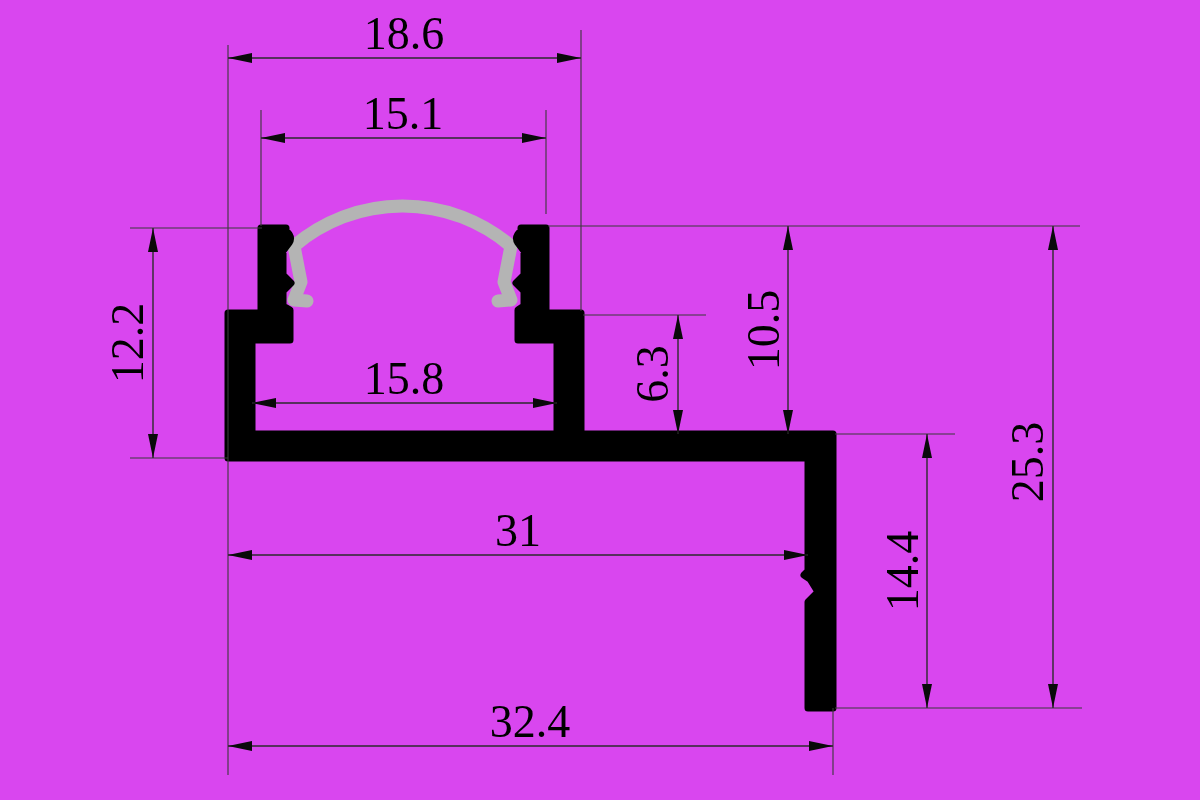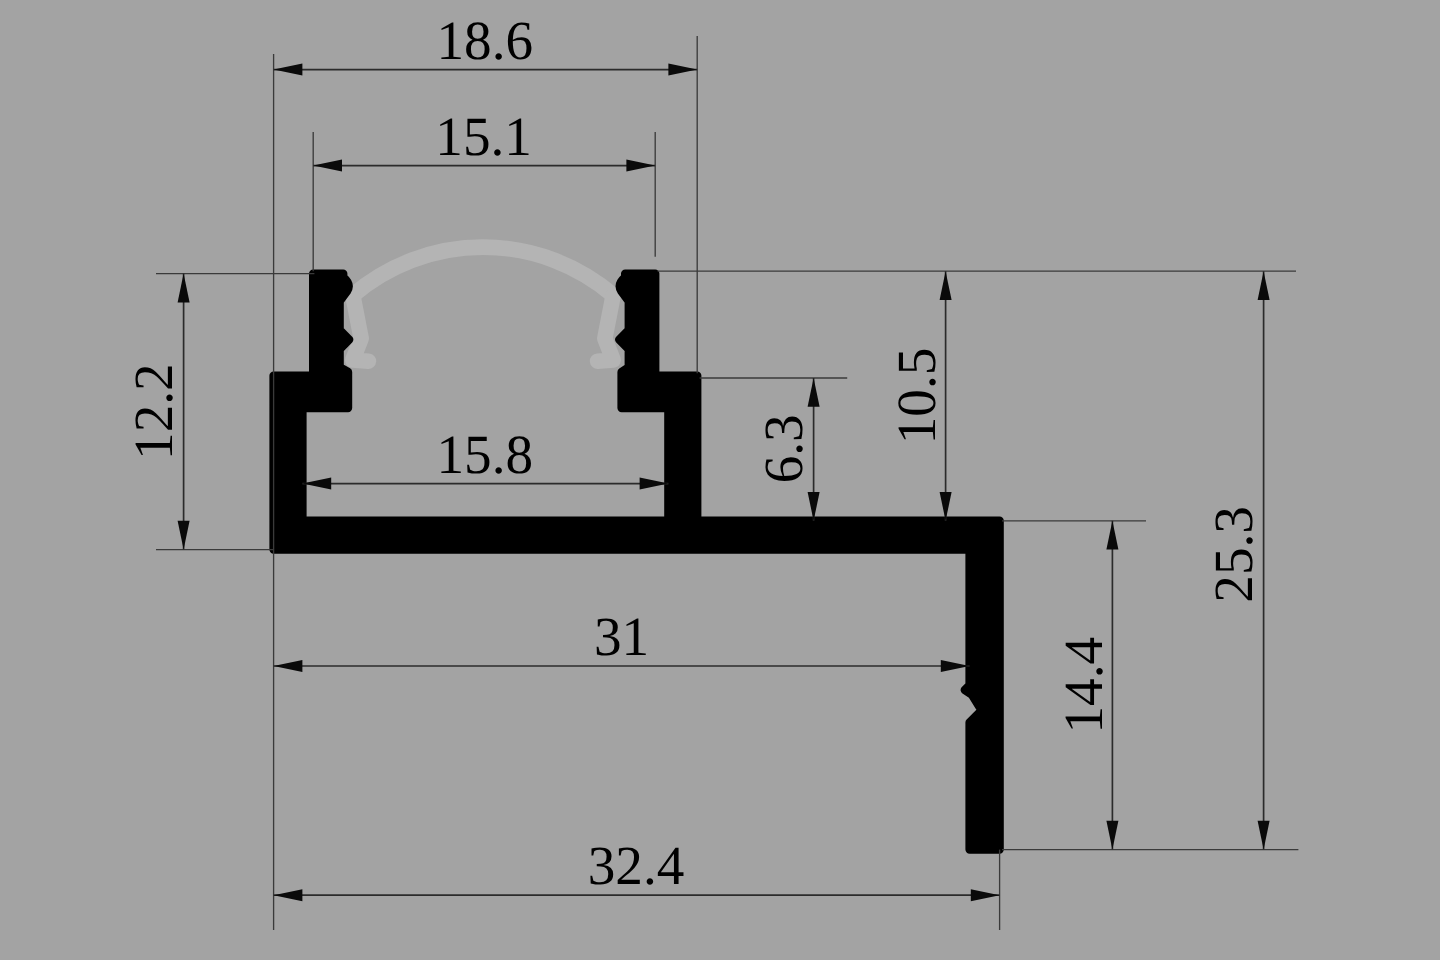--- a/index.html
+++ b/index.html
@@ -8,21 +8,21 @@
     background: #ffffff;
     width: 1200px;
     height: 800px;
     overflow: hidden;
     font-family: "Liberation Serif", serif;
   }
   #stage {
     position: relative;
     width: 1200px;
     height: 800px;
-    background: #a3a3a3;
+    background: #d946ef;
     text-align: center;
   }
   svg { display: block; }
   .dimline {
     stroke: #2b2b2b;
     stroke-width: 1.4;
     fill: none;
   }
   .extline {
     stroke: #3a3a3a;

